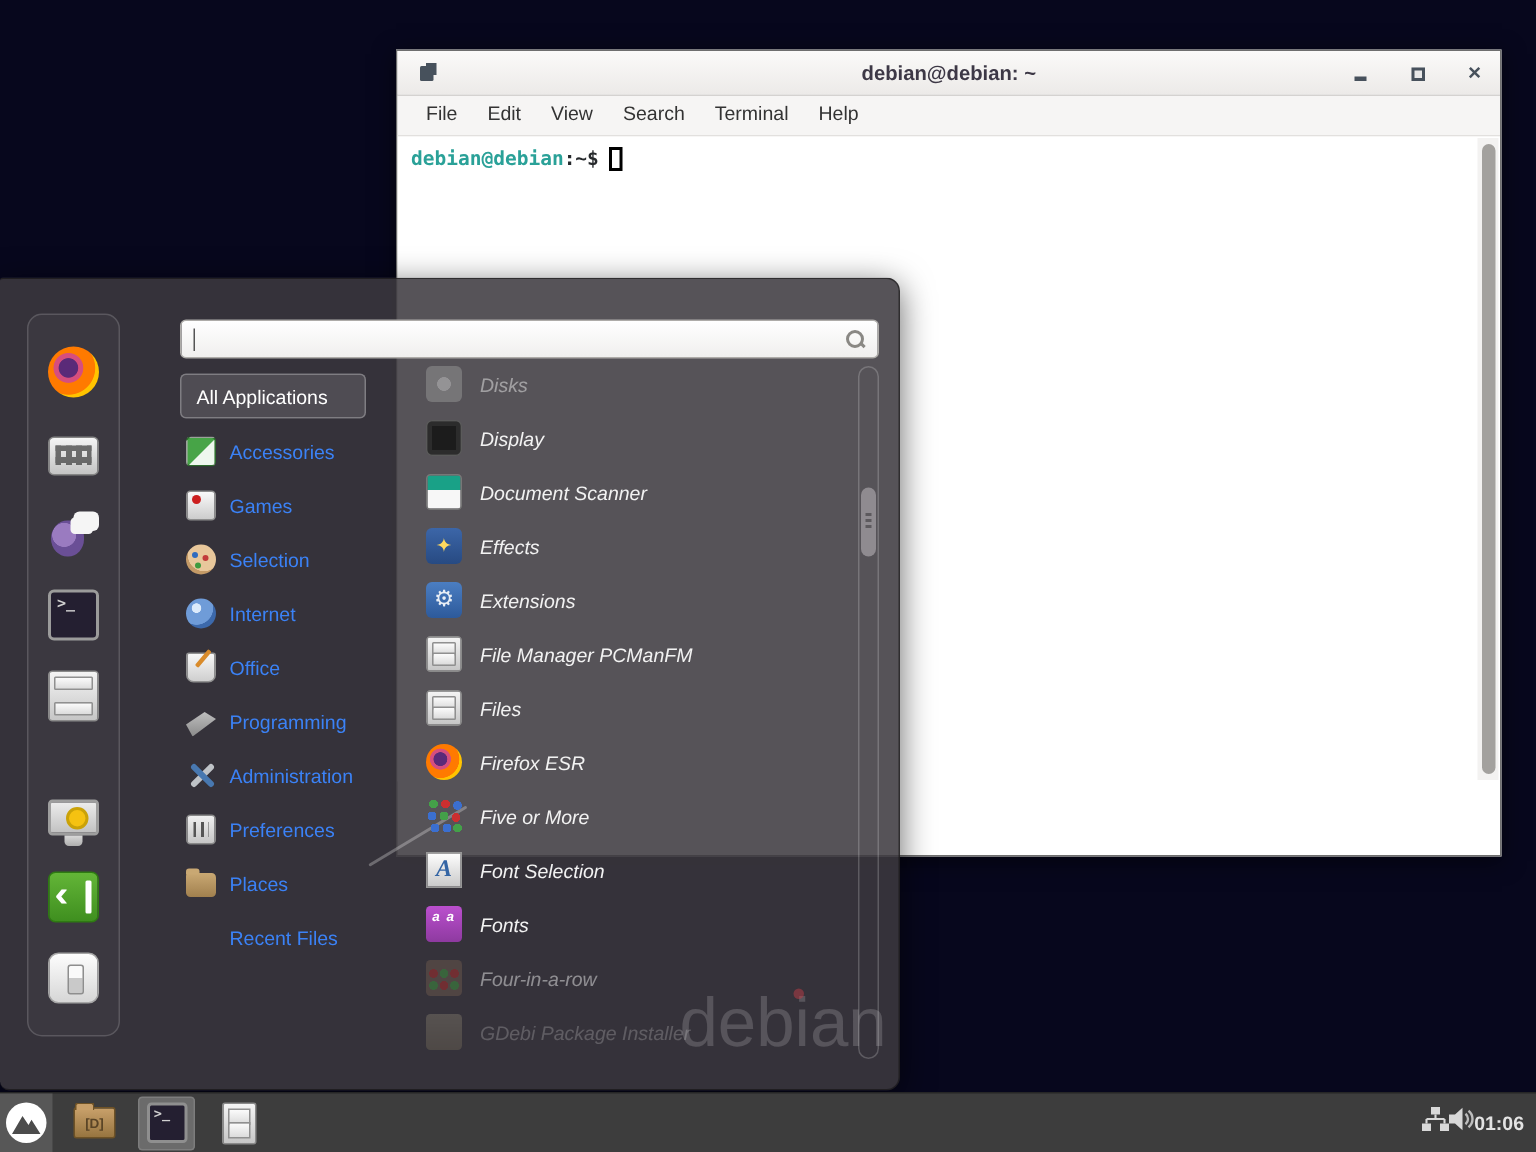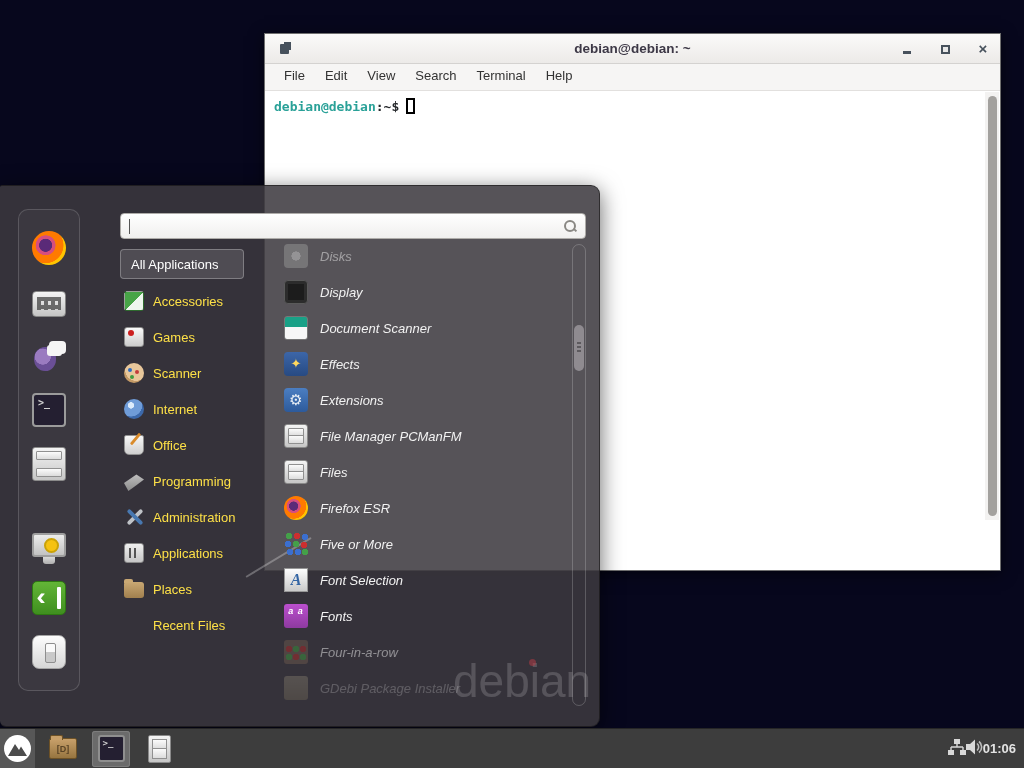--- a/index.html
+++ b/index.html
@@ -64,21 +64,21 @@
     display:flex; flex-direction:column; align-items:center; padding:20px 0; gap:18px; }
   .fav { width:36px; height:36px; display:flex; align-items:center; justify-content:center; }
   .fav.session-first { margin-top:auto; }
 
   
   .allapps-btn { position:absolute; left:120px; top:63px; width:124px; height:30px;
     background:rgba(255,255,255,.13); border:1px solid rgba(255,255,255,.28); border-radius:4px;
     color:#fff; font-size:13px; display:flex; align-items:center; padding-left:10px; }
   .cat-list { position:absolute; left:118px; top:97px; width:146px; }
   .cat-row { height:36px; display:flex; align-items:center; gap:9px; padding-left:6px;
-    color:#fde047; font-size:13px; }
+    color:#3b82f6; font-size:13px; }
 
   
   .app-list { position:absolute; left:264px; top:52px; width:306px; height:470px; overflow:hidden; }
   .app-row { height:36px; display:flex; align-items:center; gap:12px; padding-left:20px;
     color:#f2f2f2; font-size:13px;font-style:italic; }
   .app-row.faded { opacity:.48; }
   .app-row.ghost { opacity:.22; }
 
   
   .menu-scroll { position:absolute; left:572px; top:58px; width:14px; height:462px;
@@ -287,41 +287,41 @@
       <div class="cat-row">
           <span class="ic ic-accessories"></span>
           <span>Accessories</span>
         </div>
         <div class="cat-row">
           <span class="ic ic-games"></span>
           <span>Games</span>
         </div>
         <div class="cat-row">
           <span class="ic ic-graphics"></span>
-          <span>Scanner</span>
+          <span>Selection</span>
         </div>
         <div class="cat-row">
           <span class="ic ic-internet"></span>
           <span>Internet</span>
         </div>
         <div class="cat-row">
           <span class="ic ic-office"></span>
           <span>Office</span>
         </div>
         <div class="cat-row">
           <span class="ic ic-programming"></span>
           <span>Programming</span>
         </div>
         <div class="cat-row">
           <span class="ic ic-administration"></span>
           <span>Administration</span>
         </div>
         <div class="cat-row">
           <span class="ic ic-preferences"></span>
-          <span>Applications</span>
+          <span>Preferences</span>
         </div>
         <div class="cat-row">
           <span class="ic ic-places"></span>
           <span>Places</span>
         </div>
         <div class="cat-row">
           <span class="ic ic-none"></span>
           <span>Recent Files</span>
         </div>
     </div>

